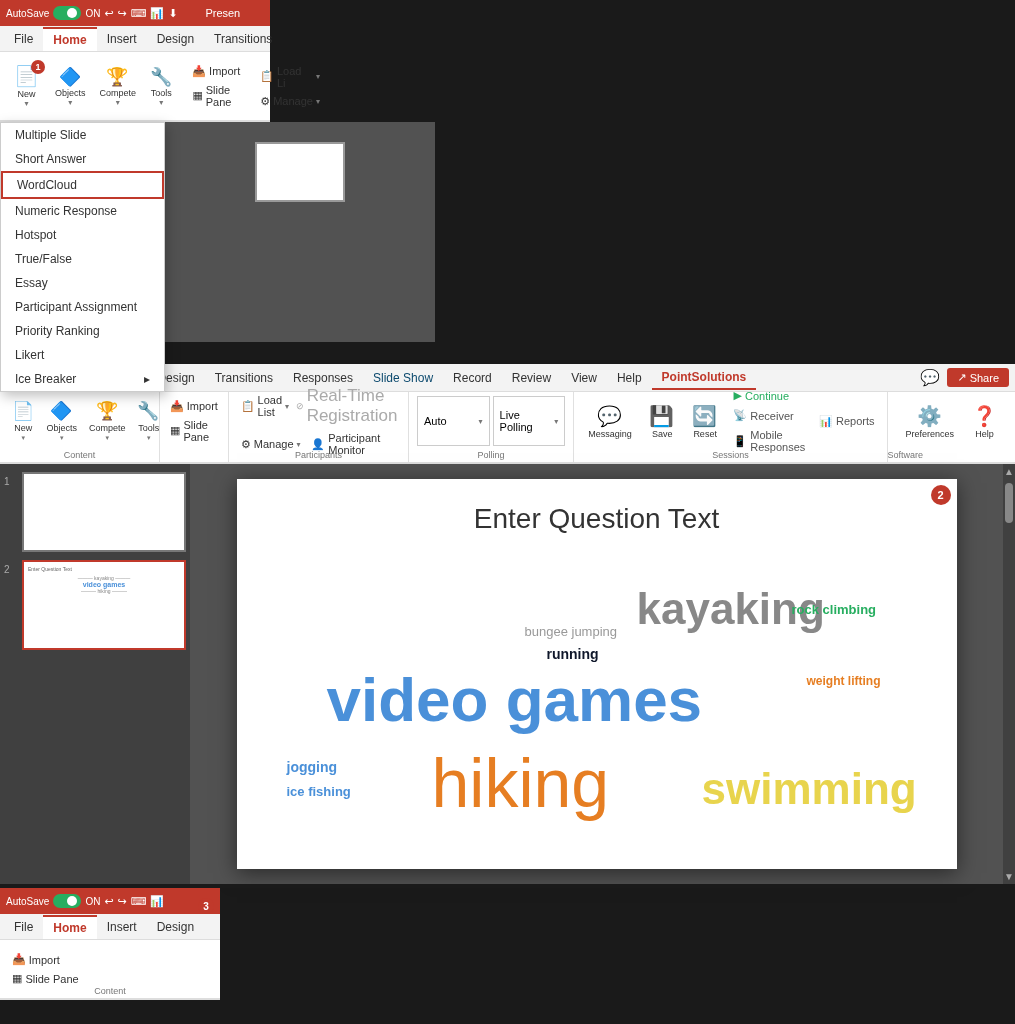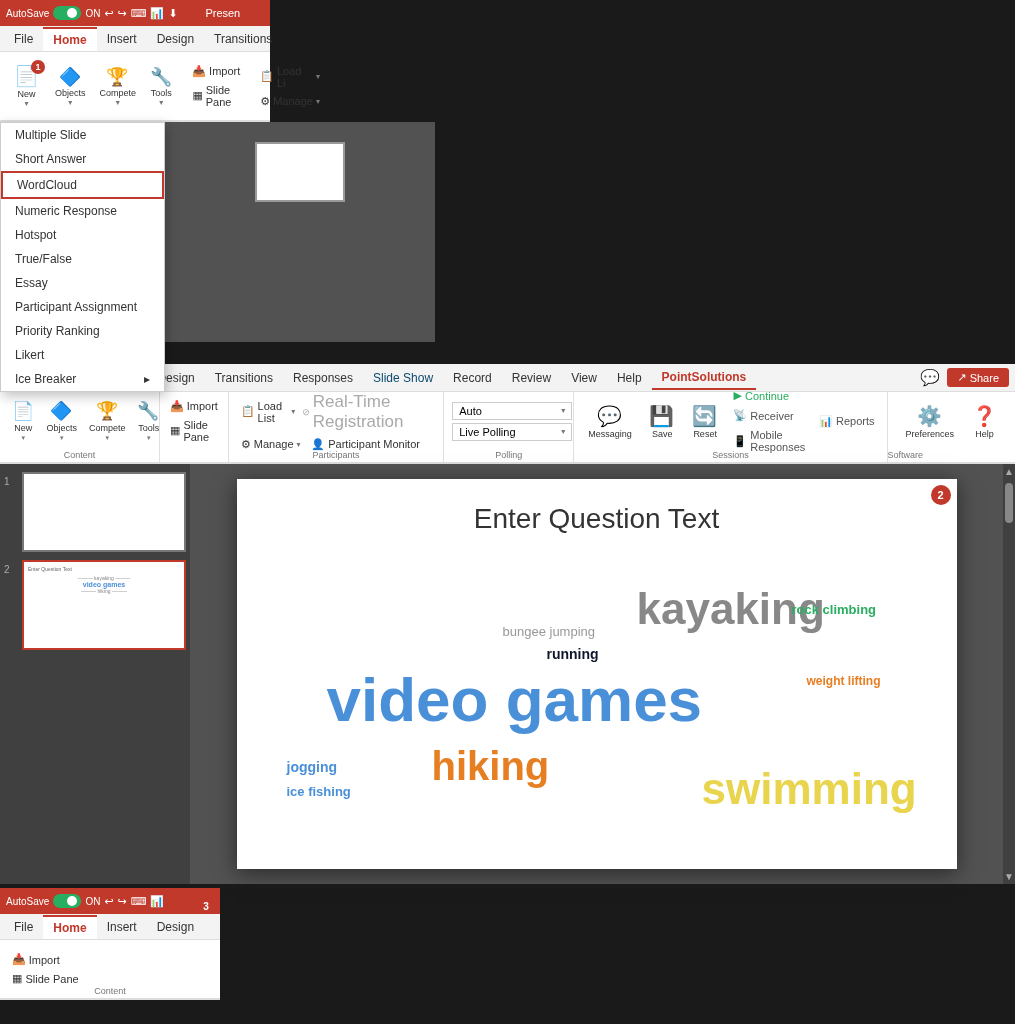--- a/index.html
+++ b/index.html
@@ -188,21 +188,21 @@
       <div style="display:flex;align-items:center;gap:3px;padding:2px 4px;cursor:pointer;font-size:11px;color:#333;">
         <span>⚙</span>
         <span>Manage</span>
         <span style="font-size:8px;color:#777;">▾</span>
         <span style="margin-left:8px;">👤</span>
         <span style="font-size:11px;color:#333;">Participant Monitor</span>
       </div>
       <span style="position:absolute;bottom:2px;left:0;right:0;text-align:center;font-size:9px;color:#777;">Participants</span>
     </div>
 
-    <div style="display:flex;flex-direction:column;justify-content:center;padding:4px 8px;border-right:1px solid #e0e0e0;gap:3px;padding-bottom:16px;position:relative;min-width:130px;">
+    <div style="display:flex;flex-direction:row;justify-content:center;padding:4px 8px;border-right:1px solid #e0e0e0;gap:3px;padding-bottom:16px;position:relative;min-width:130px;">
       <div style="border:1px solid #ccc;background:white;padding:2px 6px;font-size:11px;display:flex;align-items:center;justify-content:space-between;width:120px;cursor:pointer;">
         <span>Auto</span>
         <span style="font-size:8px;color:#777;">▾</span>
       </div>
       <div style="border:1px solid #ccc;background:white;padding:2px 6px;font-size:11px;display:flex;align-items:center;justify-content:space-between;width:120px;cursor:pointer;">
         <span>Live Polling</span>
         <span style="font-size:8px;color:#777;">▾</span>
       </div>
       <span style="position:absolute;bottom:2px;left:0;right:0;text-align:center;font-size:9px;color:#777;">Polling</span>
     </div>
@@ -278,35 +278,35 @@
       <div style="background:white;width:720px;height:390px;position:relative;overflow:hidden;box-shadow:0 4px 20px rgba(0,0,0,0.5);">
 
         <div style="position:absolute;top:6px;right:6px;width:20px;height:20px;background:#c0392b;border-radius:50%;display:flex;align-items:center;justify-content:center;color:white;font-size:11px;font-weight:bold;z-index:10;">2</div>
 
         <div style="font-size:28px;color:#333;text-align:center;padding-top:24px;font-weight:400;font-family:'Segoe UI',Arial,sans-serif;">Enter Question Text</div>
 
         <div style="position:absolute;top:85px;left:0;right:0;bottom:0;">
 
           <span style="position:absolute;left:400px;top:20px;font-size:44px;font-weight:600;color:#888888;font-family:'Segoe UI',Arial,sans-serif;">kayaking</span>
 
-          <span style="position:absolute;left:266px;top:60px;font-size:13px;font-weight:400;color:#999999;font-family:'Segoe UI',Arial,sans-serif;">bungee jumping</span>
+          <span style="position:absolute;left:288px;top:60px;font-size:13px;font-weight:400;color:#999999;font-family:'Segoe UI',Arial,sans-serif;">bungee jumping</span>
 
           <span style="position:absolute;left:310px;top:82px;font-size:14px;font-weight:600;color:#0f172a;font-family:'Segoe UI',Arial,sans-serif;">running</span>
 
           <span style="position:absolute;left:555px;top:38px;font-size:13px;font-weight:600;color:#27ae60;font-family:'Segoe UI',Arial,sans-serif;">rock climbing</span>
 
           <span style="position:absolute;left:90px;top:100px;font-size:62px;font-weight:700;color:#4a90d9;font-family:'Segoe UI',Arial,sans-serif;">video games</span>
 
           <span style="position:absolute;left:570px;top:110px;font-size:12px;font-weight:600;color:#e67e22;font-family:'Segoe UI',Arial,sans-serif;">weight lifting</span>
 
           <span style="position:absolute;left:50px;top:195px;font-size:14px;font-weight:600;color:#4a90d9;font-family:'Segoe UI',Arial,sans-serif;">jogging</span>
 
           <span style="position:absolute;left:50px;top:220px;font-size:13px;font-weight:600;color:#4a90d9;font-family:'Segoe UI',Arial,sans-serif;">ice fishing</span>
 
-          <span style="position:absolute;left:195px;top:180px;font-size:40px;font-weight:700;color:#e67e22;font-family:'Segoe UI',Arial,sans-serif;">hiking</span>
+          <span style="position:absolute;left:195px;top:180px;font-size:68px;font-weight:400;color:#e67e22;font-family:'Segoe UI',Arial,sans-serif;">hiking</span>
 
           <span style="position:absolute;left:465px;top:200px;font-size:44px;font-weight:700;color:#e8d44d;font-family:'Segoe UI',Arial,sans-serif;">swimming</span>
         </div>
       </div>
     </div>
 
     <div style="width:12px;background:#404040;display:flex;flex-direction:column;align-items:center;padding:2px 0;gap:2px;">
       <span style="color:#aaa;font-size:10px;cursor:pointer;">▲</span>
       <div style="width:8px;height:40px;background:#888;border-radius:4px;cursor:pointer;margin-top:4px;"></div>
       <span style="color:#aaa;font-size:10px;cursor:pointer;margin-top:auto;">▼</span>

